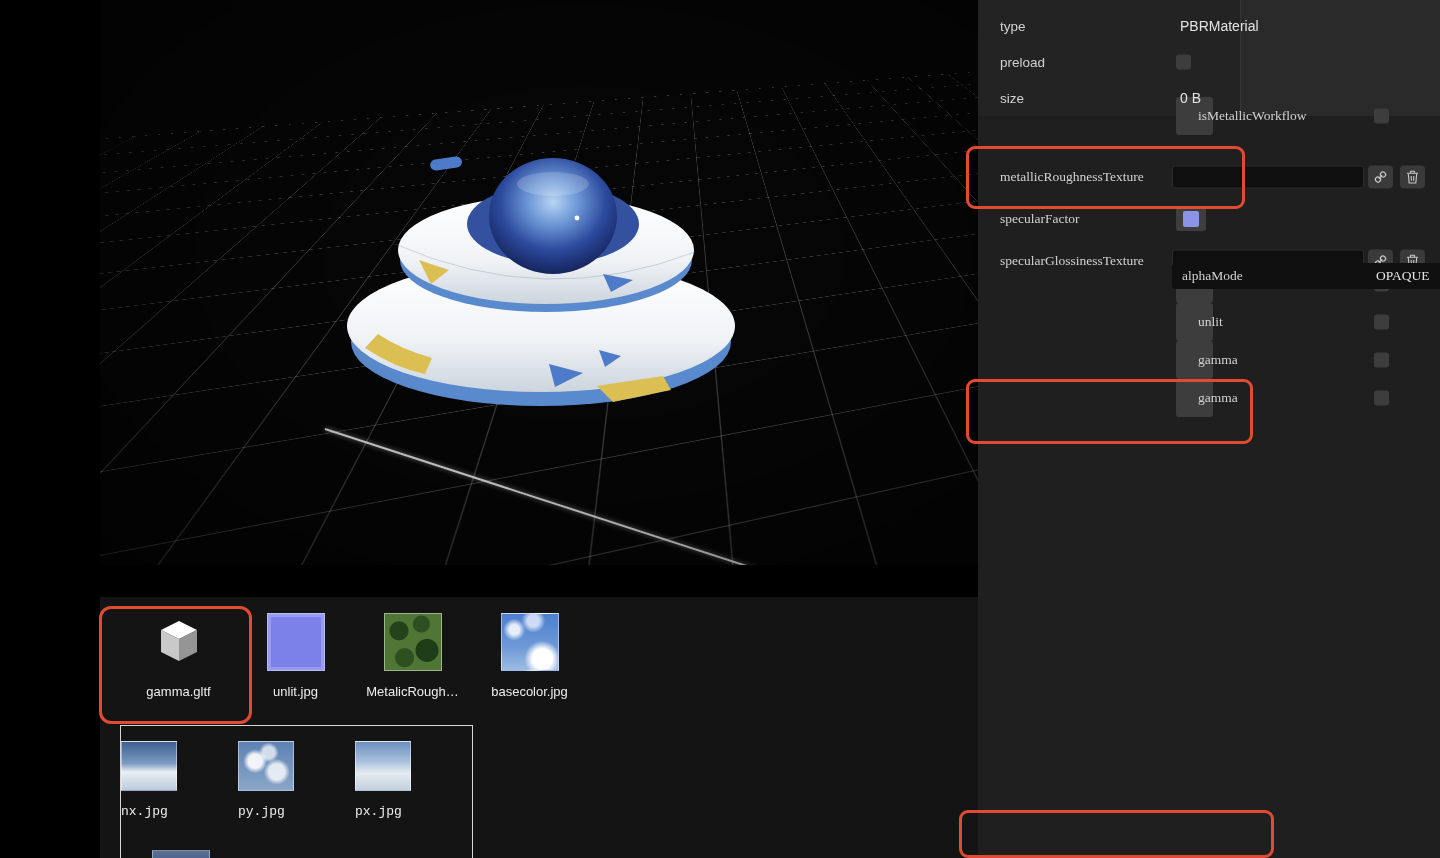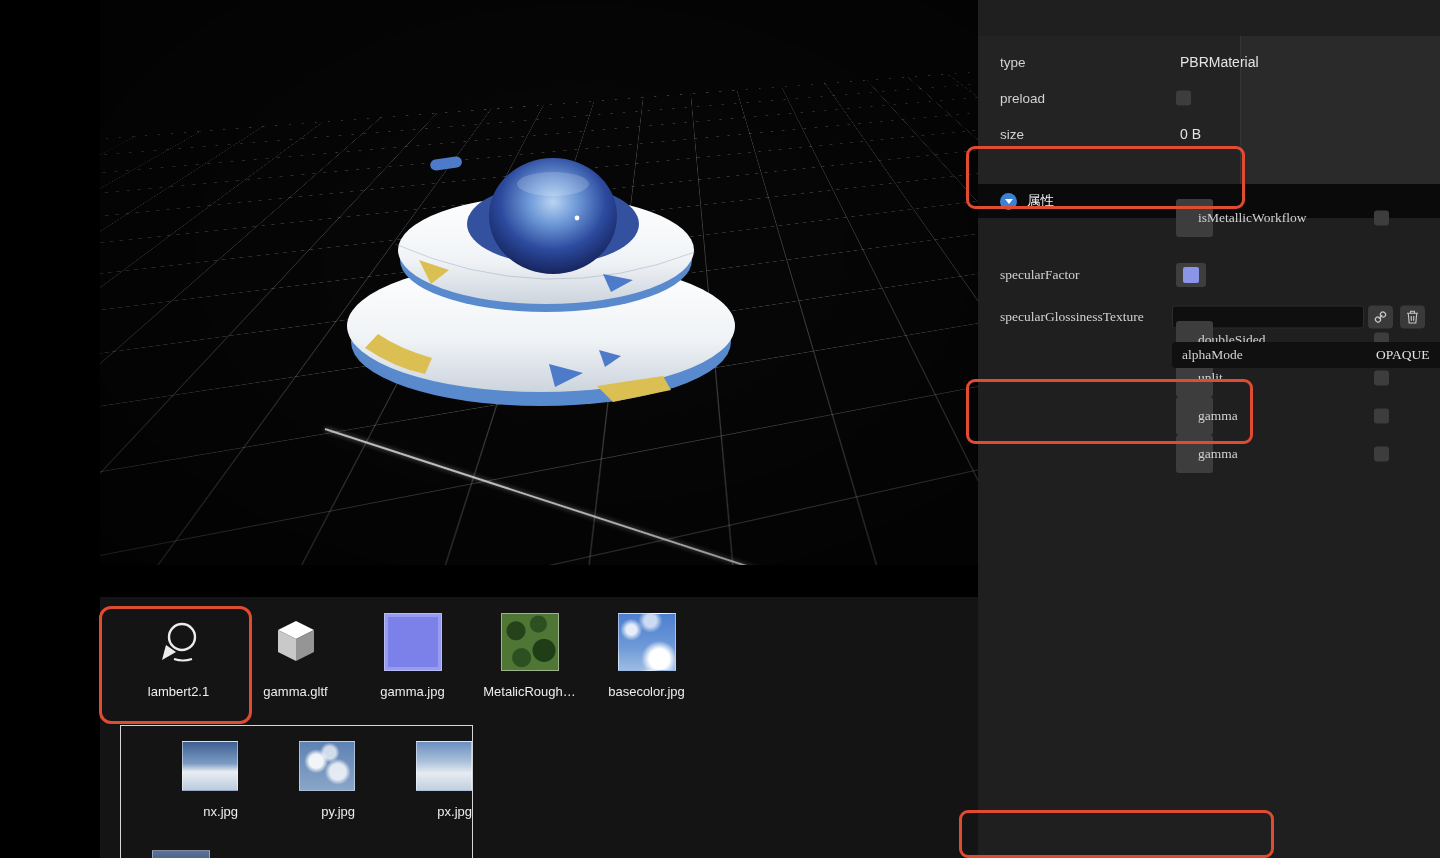--- a/index.html
+++ b/index.html
@@ -43,35 +43,35 @@
     radial-gradient(circle at 65% 18%, #2c5020 0 8px, transparent 9px),
     radial-gradient(circle at 75% 65%, #1f3d16 0 11px, transparent 12px),
     radial-gradient(circle at 35% 78%, #2c5020 0 9px, transparent 10px),
     #507636;}
   .t-sky{background:
     radial-gradient(circle at 72% 80%, #ffffff 0 10px, rgba(255,255,255,0) 18px),
     radial-gradient(circle at 22% 28%, rgba(255,255,255,.85) 0 5px, rgba(255,255,255,0) 11px),
     radial-gradient(circle at 56% 12%, rgba(255,255,255,.7) 0 6px, rgba(255,255,255,0) 12px),
     linear-gradient(180deg,#4d7fd0 0%,#6f9ad8 60%,#9dbce4 100%);}
   .sub-panel{position:absolute;left:20px;top:128px;width:353px;height:170px;border:1px solid #d6d6d6;box-sizing:border-box;}
-  .sub-cell{width:117px;display:flex;flex-direction:column;align-items:flex-end;padding-top:15px;}
+  .sub-cell{width:117px;display:flex;flex-direction:column;align-items:flex-start;padding-top:15px;font-family:Liberation Mono, monospace;}
   .sub-cell .thumb{width:56px;height:50px;}
   .t-nx{background:linear-gradient(180deg,#3e5f92 0%,#7c9cc4 45%,#e9eef3 62%,#bccbdc 100%);}
   .t-py{background:
     radial-gradient(circle at 30% 40%, rgba(255,255,255,.9) 0 7px, transparent 12px),
     radial-gradient(circle at 70% 62%, rgba(255,255,255,.8) 0 8px, transparent 13px),
     radial-gradient(circle at 55% 22%, rgba(255,255,255,.7) 0 6px, transparent 10px),
     linear-gradient(180deg,#5d82b4,#8aa6c8);}
   .t-px{background:linear-gradient(180deg,#6c8fc0 0%,#a8c0da 40%,#e5ebf1 65%,#c2d0de 100%);}
   .sliver{position:absolute;left:31px;top:124px;width:56px;height:30px;
     background:linear-gradient(180deg,#5a729a,#2f3e58);border:1px solid rgba(255,255,255,.4);}
 
   
   .inspector{position:absolute;left:978px;top:0;width:462px;height:858px;background:#1f1f1f;}
-  .top-rows{position:relative;height:148px;padding-top:8px;box-sizing:border-box;background:#232323;margin-top:36px;}
+  .top-rows{position:relative;height:116px;padding-top:8px;box-sizing:border-box;background:#232323;}
   .top-col{position:absolute;left:262px;right:0;top:0;bottom:0;background:#2a2a2a;border-left:1px solid #353535;}
   .top-row{position:relative;height:36px;display:flex;align-items:center;padding-left:22px;z-index:1;}
   .prop-label{font-size:13.5px;color:#d2d2d2;}
   .top-value{position:absolute;left:202px;color:#e4e4e4;font-size:14px;}
   .checkbox{position:absolute;left:198px;top:50%;transform:translateY(-50%);
     width:15px;height:15px;background:#3d3d3d;border-radius:3px;cursor:pointer;}
   .sec-bar{height:34px;background:#0a0a0a;display:flex;align-items:center;gap:10px;padding-left:22px;}
   .prop-rows{position:relative;}
   .prop-row{position:relative;height:38px;display:flex;align-items:center;padding-left:22px;font-family:Liberation Serif, serif;}
   .prop-row.texture{height:46px;}
@@ -145,43 +145,33 @@
       <circle cx="242" cy="106" r="2.4" fill="#ffffff"></circle>
     </svg>
     <div class="vignette"></div>
   </div>
 
 
   <div class="asset-area">
     <div class="asset-row" id="asset-row">
         <div class="asset-cell">
           <div class="asset-icon">
-            <svg width="52" height="50" viewBox="0 0 52 50">
-              <circle cx="29" cy="20" r="13" fill="none" stroke="#ececec" stroke-width="2.4"></circle>
-              <path d="M9 43 L23 35 L13 28 Z" fill="#ececec"></path>
-              <path d="M21 42 q9 3 18 0" fill="none" stroke="#ececec" stroke-width="2"></path>
-            </svg>
-          </div>
-          <div class="asset-label">lambert2.1</div>
-        </div>
-        <div class="asset-cell">
-          <div class="asset-icon">
             <svg width="48" height="50" viewBox="0 0 48 50">
               <path d="M24 4l18 9-18 9L6 13z" fill="#ffffff"></path>
               <path d="M24 22v22L6 35V13z" fill="#c9c9c9"></path>
               <path d="M24 22v22l18-9V13z" fill="#959595"></path>
             </svg>
           </div>
           <div class="asset-label">gamma.gltf</div>
         </div>
         <div class="asset-cell">
           <div class="asset-icon">
             <div class="thumb t-normal"></div>
           </div>
-          <div class="asset-label">gamma.jpg</div>
+          <div class="asset-label">unlit.jpg</div>
         </div>
         <div class="asset-cell">
           <div class="asset-icon">
             <div class="thumb t-camo"></div>
           </div>
           <div class="asset-label">MetalicRough…</div>
         </div>
         <div class="asset-cell">
           <div class="asset-icon">
             <div class="thumb t-sky"></div>
@@ -217,26 +207,20 @@
       </div>
       <div class="top-row">
         <span class="prop-label">preload</span>
         <span class="checkbox"></span>
       </div>
       <div class="top-row">
         <span class="prop-label">size</span>
         <span class="top-value">0 B</span>
       </div>
     </div>
-    <div class="sec-bar">
-      <span class="sec-circle">
-          <span class="tri"></span>
-        </span>
-      <span class="sec-title">属性</span>
-    </div>
     <div class="prop-rows" id="prop-rows">
         <div class="prop-row checkbox">
           <span class="prop-label">isMetallicWorkflow</span>
           <span class="checkbox"></span>
         </div>
         <div class="prop-row slider">
           <span class="prop-label">envMapIntensity</span>
           <span class="slider">
             <span class="slider-fill" style="width: 49%; background: rgb(140, 184, 230);"></span>
             <span class="slider-thumb" style="left: 49%;"></span>
@@ -246,20 +230,44 @@
           <span class="prop-label">metallicFactor</span>
           <span class="slider">
             <span class="slider-fill" style="width: 29%; background: rgb(140, 184, 230);"></span>
             <span class="slider-thumb" style="left: 29%;"></span>
           </span>
         </div>
         <div class="prop-row slider">
           <span class="prop-label">roughnessFactor</span>
           <span class="slider">
             <span class="slider-fill" style="width: 80%; background: rgb(140, 184, 230);"></span>
+          </span>
+        </div>
+        <div class="prop-row texture">
+          <span class="prop-label">metallicRoughnessTexture</span>
+          <span class="tex-input"></span>
+          <span class="icon-btn b-link">
+            <svg width="15" height="15" viewBox="0 0 16 16">
+              <g transform="rotate(45 8 8)" fill="none" stroke="#c8c8c8" stroke-width="1.3">
+                <rect x="5.2" y="1.6" width="5.6" height="5.2" rx="2.6"></rect>
+                <rect x="5.2" y="9.2" width="5.6" height="5.2" rx="2.6"></rect>
+                <line x1="8" y1="5.4" x2="8" y2="10.6"></line>
+              </g>
+            </svg>
+          </span>
+          <span class="icon-btn b-trash">
+            <svg width="13" height="15" viewBox="0 0 14 16">
+              <g fill="none" stroke="#c8c8c8" stroke-width="1.2">
+                <path d="M2.5 4.5l.9 10h7.2l.9-10"></path>
+                <line x1="1" y1="4" x2="13" y2="4"></line>
+                <path d="M5 4V1.8h4V4"></path>
+                <line x1="5.6" y1="7" x2="5.8" y2="12"></line>
+                <line x1="8.4" y1="7" x2="8.2" y2="12"></line>
+              </g>
+            </svg>
           </span>
         </div>
         <div class="prop-row slider">
           <span class="prop-label">glossinessFactor</span>
           <span class="slider">
             <span class="slider-fill" style="width: 100%; background: rgb(140, 184, 230);"></span>
           </span>
         </div>
         <div class="prop-row color">
           <span class="prop-label">specularFactor</span>

